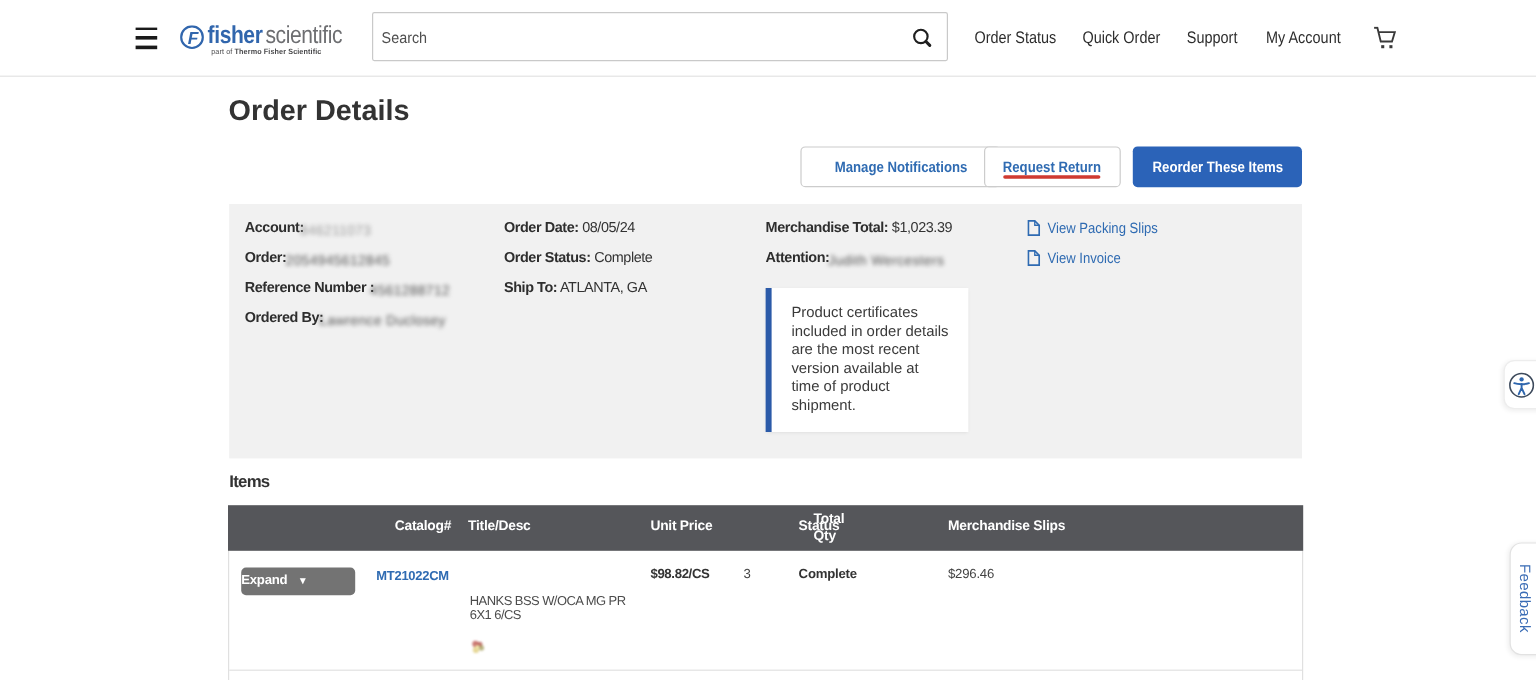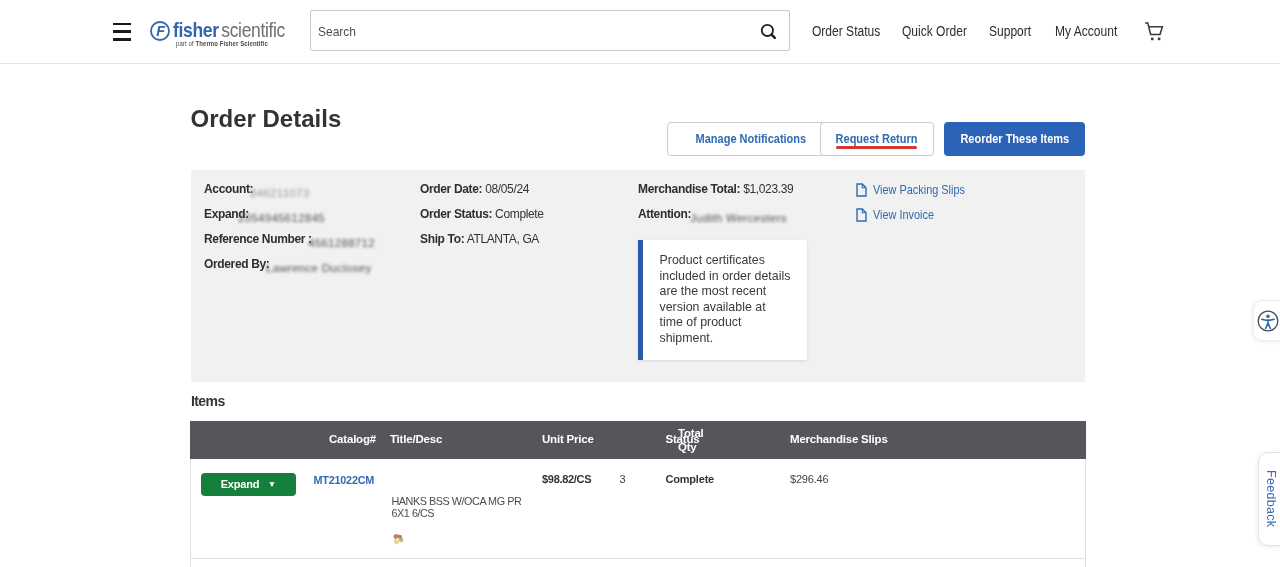--- a/index.html
+++ b/index.html
@@ -48,38 +48,38 @@
 <div class="abs nav" style="left:901.5px;">Quick Order</div>
 <div class="abs nav" style="left:988.5px;">Support</div>
 <div class="abs nav" style="left:1055px;">My Account</div>
 
 <svg class="abs" style="left:1142.5px;top:22px;" width="22" height="20" viewBox="0 0 24 22">
   <path d="M2.2 1.2 L5.2 1.2 L8.3 13.8 L18.6 13.8 L21.2 5.2 L6.2 5.2" fill="none" stroke="#3a3a3a" stroke-width="1.7" stroke-linejoin="miter"></path>
   <rect x="8.7" y="17.2" width="2.8" height="2.8" fill="#3a3a3a"></rect>
   <rect x="16.2" y="17.2" width="2.8" height="2.8" fill="#3a3a3a"></rect>
 </svg>
 
-<div class="abs" style="left:190.5px;top:78.8px;font-size:24px;font-weight:bold;color:#333;letter-spacing:0px;margin-top:26px;">Order Details</div>
+<div class="abs" style="left:190.5px;top:78.8px;font-size:24px;font-weight:bold;color:#333;letter-spacing:0px;">Order Details</div>
 
 <div class="btn wbtn" style="left:667px;width:167px;">
       <span class="sq">Manage Notifications</span>
     </div>
 <div class="btn" style="left:944px;width:141px;background:#2b63b8;color:#fff;">
       <span class="sq">Reorder These Items</span>
     </div>
 <div class="btn wbtn" style="left:820px;width:114px;">
       <span class="sq">Request Return</span>
     </div>
 <div class="abs" style="left:836px;top:146px;width:81px;height:2.6px;background:#cf3a31;border-radius:2px;"></div>
 
 <div class="abs" style="left:191px;top:170px;width:894px;height:212px;background:#f1f1f1;"></div>
 
 <div class="abs lbl" style="left:204px;top:182px;"><b>Account:</b></div>
 <div class="abs" style="left:250px;top:182.5px;"><span class="blur" style="color:#9a9a9a;">846211073</span></div>
-<div class="abs lbl" style="left:204px;top:207px;"><b>Expand:</b></div>
+<div class="abs lbl" style="left:204px;top:207px;"><b>Order:</b></div>
 <div class="abs" style="left:238px;top:207.5px;"><span class="blur">2054945612845</span></div>
 <div class="abs lbl" style="left:204px;top:232px;"><b>Reference Number :</b></div>
 <div class="abs" style="left:308px;top:232.5px;"><span class="blur">4561288712</span></div>
 <div class="abs lbl" style="left:204px;top:257px;"><b>Ordered By:</b></div>
 <div class="abs" style="left:266px;top:257.5px;"><span class="blur">Lawrence Duclosey</span></div>
 
 <div class="abs lbl" style="left:420px;top:182px;"><b>Order Date:</b> 08/05/24</div>
 <div class="abs lbl" style="left:420px;top:207px;"><b>Order Status:</b> Complete</div>
 <div class="abs lbl" style="left:420px;top:232px;"><b>Ship To:</b> ATLANTA, GA</div>
 
@@ -107,21 +107,21 @@
 <div class="abs" style="left:191px;top:557.5px;width:894px;height:1px;background:#e2e2e2;"></div>
 
 <div class="abs" style="left:190px;top:421px;width:896px;height:38px;background:#55565a;"></div>
 <div class="th" style="left:313px;top:432.5px;margin-left:16px;">Catalog#</div>
 <div class="th" style="left:390px;top:432.5px;">Title/Desc</div>
 <div class="th" style="left:542px;top:432.5px;">Unit Price</div>
 <div class="th" style="left:634px;top:427px;line-height:13.6px;margin-left:44px;">Total<br>Qty</div>
 <div class="th" style="left:665.5px;top:432.5px;">Status</div>
 <div class="th" style="left:790px;top:432.5px;">Merchandise Slips</div>
 
-<div class="abs" style="left:201px;top:472.5px;width:95px;height:23px;background:#15803d;border-radius:4px;color:#fff;font-weight:bold;font-size:11px;display:flex;align-items:center;justify-content:center;letter-spacing:-0.2px;">Expand&nbsp;&nbsp;&nbsp;<span style="font-size:8.5px;letter-spacing:0;">▼</span></div>
+<div class="abs" style="left:201px;top:472.5px;width:95px;height:23px;background:#737373;border-radius:4px;color:#fff;font-weight:bold;font-size:11px;display:flex;align-items:center;justify-content:flex-start;letter-spacing:-0.2px;">Expand&nbsp;&nbsp;&nbsp;<span style="font-size:8.5px;letter-spacing:0;">▼</span></div>
 <div class="abs" style="left:313.5px;top:473.7px;font-size:10.8px;font-weight:bold;color:#2f6bb2;letter-spacing:-0.2px;">MT21022CM</div>
 <div class="abs" style="left:391.5px;top:495px;font-size:10.8px;color:#4c4c4c;line-height:12.2px;letter-spacing:-0.45px;white-space:nowrap;">HANKS BSS W/OCA MG PR<br>6X1 6/CS</div>
 <div class="abs" style="left:542px;top:473px;font-size:11px;font-weight:bold;color:#333;letter-spacing:-0.3px;">$98.82/CS</div>
 <div class="abs" style="left:619.5px;top:473px;font-size:11px;color:#444;">3</div>
 <div class="abs" style="left:665.5px;top:473px;font-size:11px;font-weight:bold;color:#333;letter-spacing:-0.2px;">Complete</div>
 <div class="abs" style="left:790px;top:473px;font-size:11px;color:#444;letter-spacing:-0.2px;">$296.46</div>
 
 <svg class="abs" style="left:392px;top:533px;filter:blur(0.7px);" width="12" height="12" viewBox="0 0 12 12">
   <circle cx="4.2" cy="3.6" r="2.6" fill="#c2625a" opacity="0.85"></circle>
   <circle cx="7.8" cy="4.0" r="2.2" fill="#b4564d" opacity="0.8"></circle>

